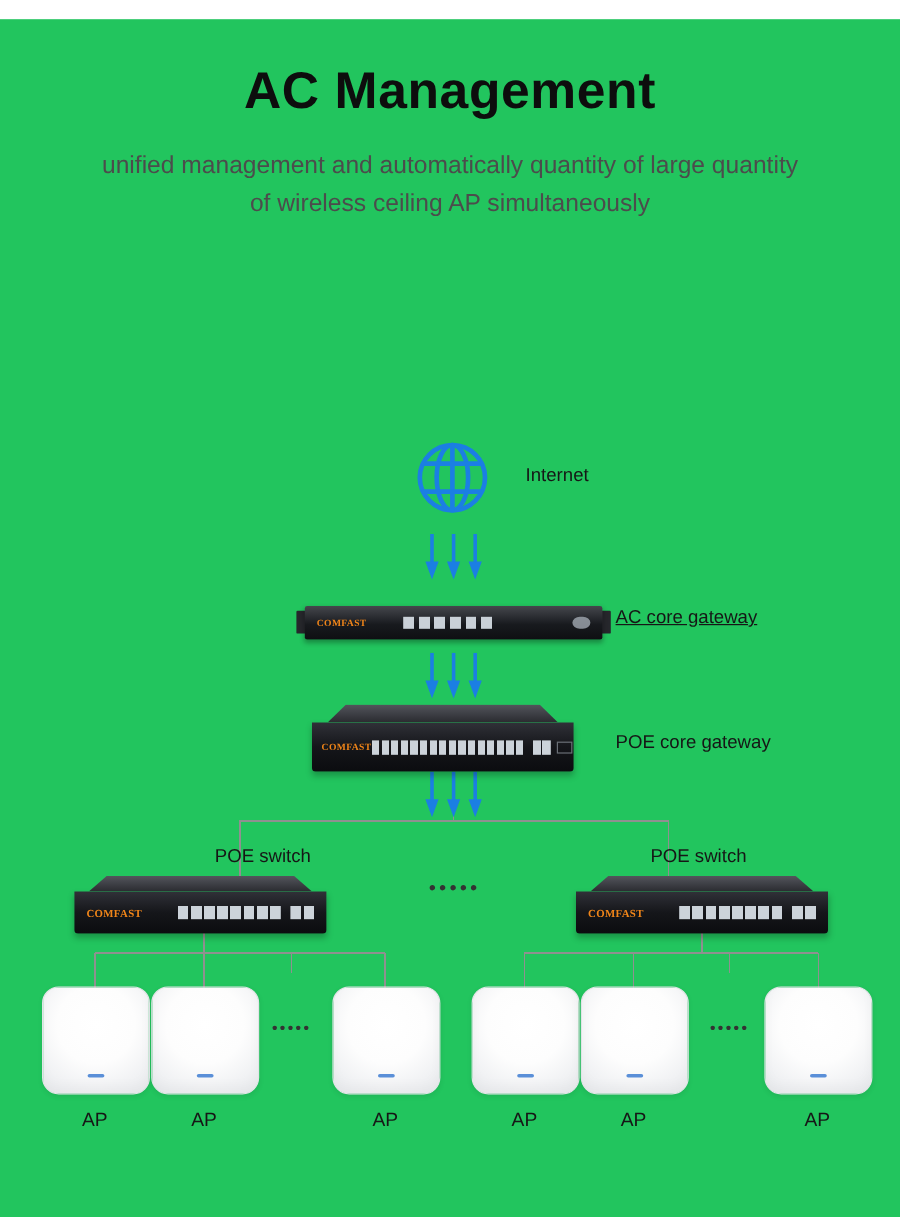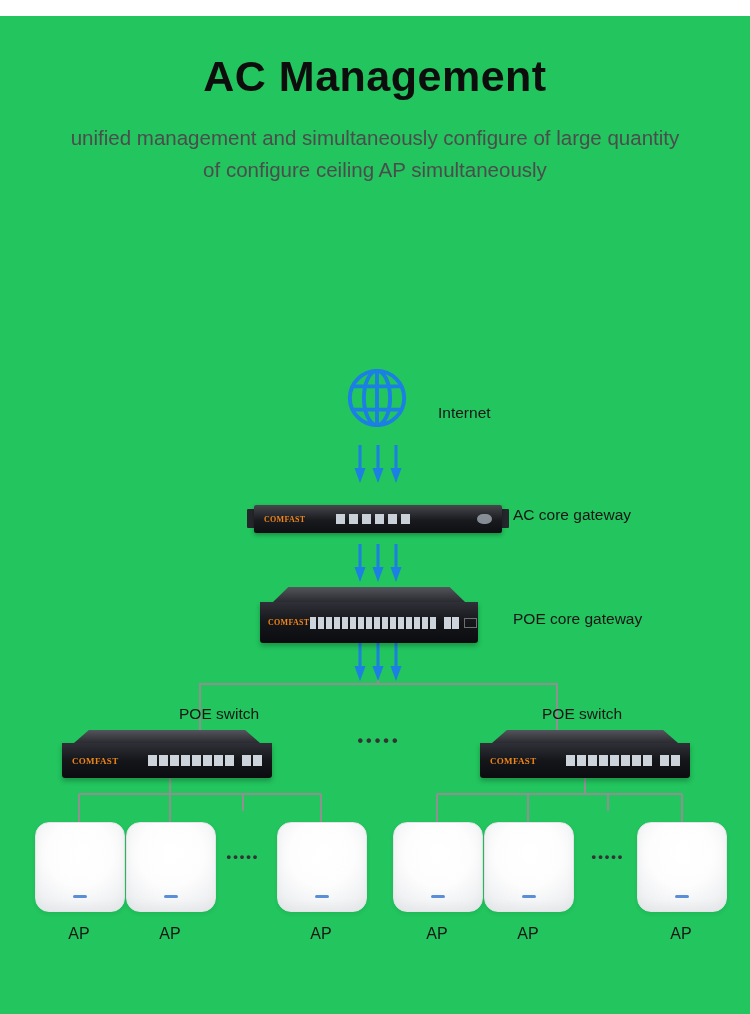--- a/index.html
+++ b/index.html
@@ -13,22 +13,22 @@
   
   .header { position:absolute; top:30px; left:0; width:750px; text-align:center; }
   .title { font-size:43px; line-height:60px; font-weight:bold; color:#0d0d0d; letter-spacing:0.5px; }
   .subtitle { margin-top:16px; font-size:20.5px; line-height:32px; color:#4c4c4c; }
 
   
   .lines { position:absolute; left:0; top:0; width:750px; height:1014px; }
 
   
   .device-label { position:absolute; font-size:15.5px; color:#161616; white-space:nowrap; }
-  #lb-internet { left:438px; top:388px; }
-  #lb-gateway  { left:513px; top:490px; }
+  #lb-internet { left:438px; top:372px; }
+  #lb-gateway  { left:513px; top:490px;text-decoration:underline; }
   #lb-core     { left:513px; top:594px; }
   #lb-sw-left  { left:179px; top:689px; }
   #lb-sw-right { left:542px; top:689px; }
 
   .dots { position:absolute; font-weight:bold; color:#333; text-align:center; }
   #dots-mid   { left:351px; top:716px; width:56px; font-size:16px; letter-spacing:3px; }
   #dots-left  { left:216px; top:833px; width:54px; font-size:13px; letter-spacing:2px; }
   #dots-right { left:581px; top:833px; width:54px; font-size:13px; letter-spacing:2px; }
 
   
@@ -105,22 +105,22 @@
 </head>
 <body>
 
 <div class="canvas">
 
   <header class="header">
     <div class="title">
       <div>AC Management</div>
     </div>
     <div class="subtitle">
-      <div>unified management and simultaneously configure of large quantity</div>
-      <div>of configure ceiling AP simultaneously</div>
+      <div>unified management and automatically quantity of large quantity</div>
+      <div>of wireless ceiling AP simultaneously</div>
     </div>
   </header>
 
   <svg class="lines" viewBox="0 0 750 1014">
     <g stroke="#909090" stroke-width="1.3" fill="none" shape-rendering="crispEdges">
       <line x1="378" y1="663" x2="378" y2="668"></line>
       <line x1="200" y1="668" x2="557" y2="668"></line>
       <line x1="200" y1="667" x2="200" y2="718"></line>
       <line x1="557" y1="667" x2="557" y2="718"></line>
       <line x1="170" y1="760" x2="170" y2="807"></line>

